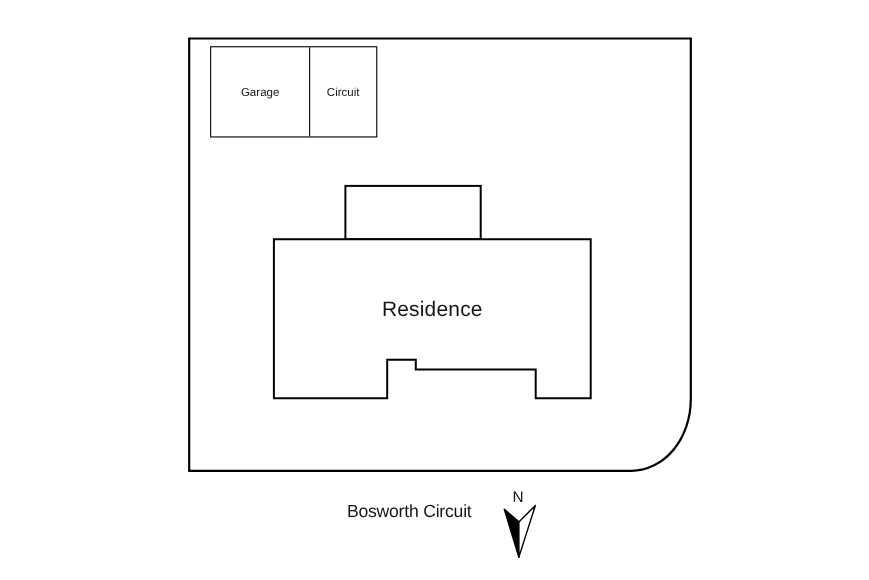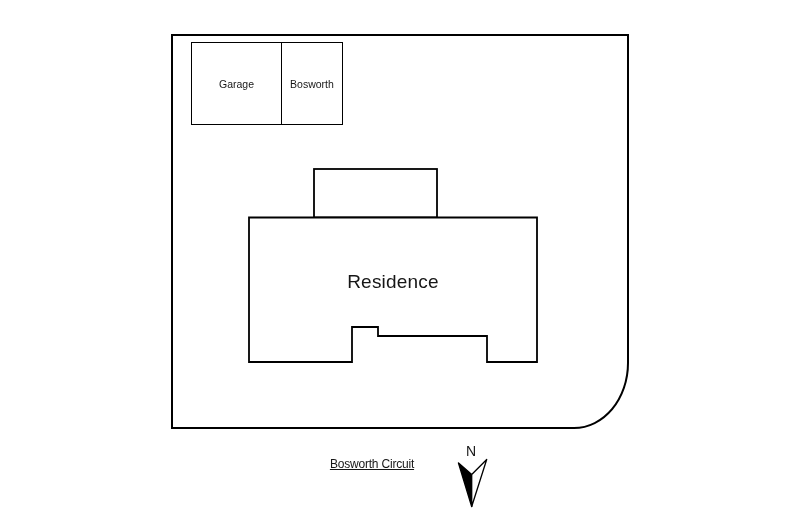--- a/index.html
+++ b/index.html
@@ -70,24 +70,23 @@
     text-align: center;
     font-size: 19px;
     letter-spacing: 0.2px;
   }
   .street-label {
     position: absolute;
     left: 252px;
     top: 457px;
     width: 240px;
     text-align: center;
-    font-size: 12px;
+    font-size: 16px;
     letter-spacing: -0.2px;
     white-space: nowrap;
-    text-decoration: underline;
   }
   .north-label {
     position: absolute;
     left: 451px;
     top: 443px;
     width: 40px;
     text-align: center;
     font-size: 14px;
   }
 </style>
@@ -108,21 +107,21 @@
       <polygon points="458.5,463 471.7,474.5 471.7,506.5" fill="#000000" stroke="#000000" stroke-width="1.4" stroke-linejoin="round"></polygon>
       <polygon points="471.7,474.5 486.7,459.5 471.7,506.5" fill="#ffffff" stroke="#000000" stroke-width="1.3" stroke-linejoin="round"></polygon>
     </g>
   </svg>
 
   <div class="outbuildings">
     <div class="cell cell-garage">
       <span>Garage</span>
     </div>
     <div class="cell cell-carport">
-      <span>Bosworth</span>
+      <span>Circuit</span>
     </div>
   </div>
 
   <div class="residence-label">Residence</div>
 
   <div class="street-label">Bosworth Circuit</div>
 
   <div class="north-label">N</div>
 
 </div>

